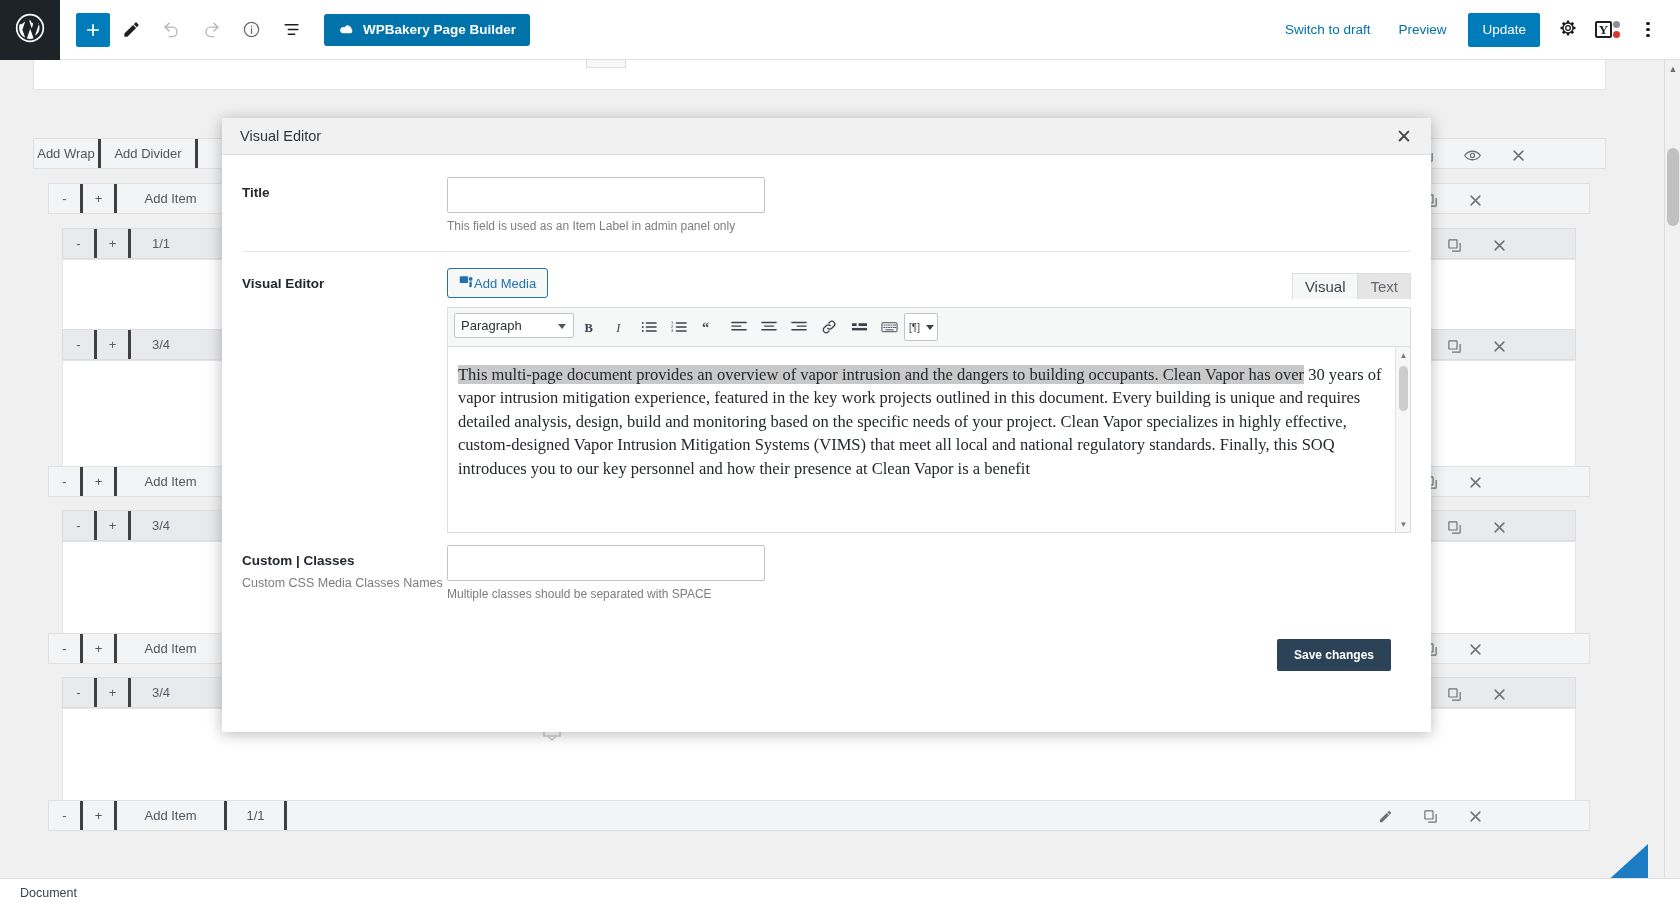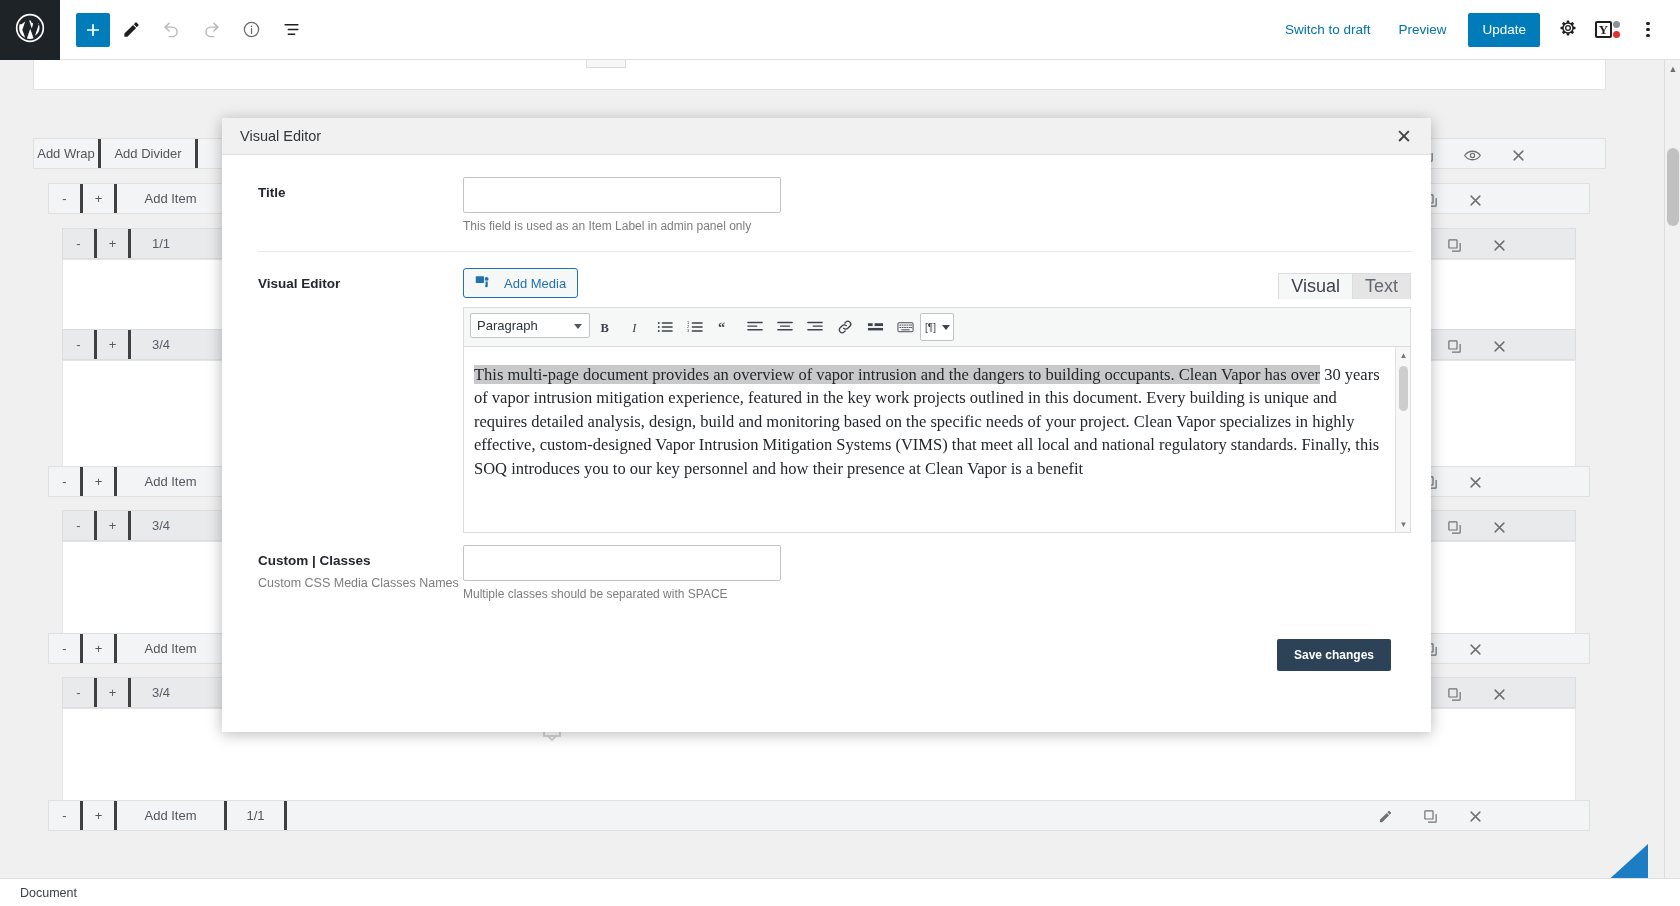--- a/index.html
+++ b/index.html
@@ -146,48 +146,48 @@
   .modal-head {
     height: 37px; background: #f1f1f1; border-bottom: 1px solid #dfdfdf;
     display: flex; align-items: center; padding: 0 14px 0 18px;
   }
   .modal-title { font-size: 14.5px; color: #32373c; font-weight: 400; }
   .modal-close {
     margin-left: auto; width: 26px; height: 26px; display: flex;
     align-items: center; justify-content: center; cursor: pointer;
     color: #444; font-size: 19px; line-height: 1; background: none; border: none;
   }
-  .modal-body { padding: 22px 20px 0 36px; }
+  .modal-body { padding: 22px 20px 0 20px; }
 
   .frow { display: flex; align-items: flex-start; }
   .flabel {
     width: 205px; flex: 0 0 205px; font-size: 13.5px; color: #23282d;
     font-weight: 700; padding-top: 8px;
   }
   .flabel .sub { display: block; font-weight: 400; color: #7d7d7d; font-size: 12.5px; margin-top: 8px; }
   .fctrl { flex: 1; }
   .txtinput {
     width: 318px; height: 36px; border: 1px solid #c3c4c7; border-radius: 2px;
     background: #fff; padding: 0 9px; font-size: 14px; font-family: "Liberation Sans", sans-serif;
     color: #2c3338; outline: none;
   }
   .hint { font-size: 12px; color: #7d7d7d; margin-top: 6px; }
   .hr { height: 1px; background: #e8e8e8; margin: 18px 0 0 0; }
 
   
   .addmedia {
-    display: inline-flex; align-items: center; gap: 14px;
+    display: inline-flex; align-items: center; gap: 0;
     height: 30px; padding: 0 11px; background: #f6f7f7;
     border: 1px solid #2271b1; border-radius: 3px;
     color: #2271b1; font-size: 13px; cursor: pointer;
   }
   .editor-wrap { position: relative; }
   .tabs { position: absolute; right: 0; top: 5px; display: flex; }
   .tab {
-    height: 26px; padding: 0 12px; font-size: 18px; color: #646970;
+    height: 26px; padding: 0 12px; font-size: 15px; color: #646970;
     border: 1px solid #dcdcde; background: #e5e5e5; cursor: pointer;
     display: flex; align-items: center; border-bottom: none;
   }
   .tab.active { background: #f6f7f7; color: #3c434a; }
   .tab + .tab { border-left: none; }
 
   .ed-box { margin-top: 9px; border: 1px solid #dcdcde; background: #f6f7f7; }
   .ed-toolbar {
     display: flex; align-items: flex-start; gap: 0px;
     padding: 5px 6px; background: #f6f7f7; border-bottom: 1px solid #dcdcde;
@@ -287,20 +287,28 @@
     <button class="tb-btn">
       <svg width="19" height="19" viewBox="0 0 24 24" fill="none" stroke="#6d6d6d" stroke-width="1.6">
           <circle cx="12" cy="12" r="9"></circle>
           <path d="M12 11v6M12 7.6v.8" stroke-linecap="round"></path>
         </svg>
     </button>
     <button class="tb-btn">
       <svg width="19" height="19" viewBox="0 0 24 24" fill="none" stroke="#1e1e1e" stroke-width="1.9" stroke-linecap="round">
           <path d="M4 6h16M8 12h12M8 18h8"></path>
         </svg>
+    </button>
+    <button class="wpb-btn">
+      <span class="wpb-cloud">
+        <svg viewBox="0 0 24 18" fill="#fff">
+            <path d="M19 8.2A5.2 5.2 0 0 0 9.3 6 4.4 4.4 0 0 0 3 10a4.4 4.4 0 0 0 4.4 4.4h11A3.9 3.9 0 0 0 19 8.2z"></path>
+          </svg>
+      </span>
+      <span>WPBakery Page Builder</span>
     </button>
   </div>
 
   <div class="tb-right">
     <span class="tb-link">Switch to draft</span>
     <span class="tb-link">Preview</span>
     <button class="update-btn">Update</button>
     <button class="icon-btn">
       <span>
         <svg width="20" height="20" viewBox="0 0 24 24" fill="#1e1e1e">

